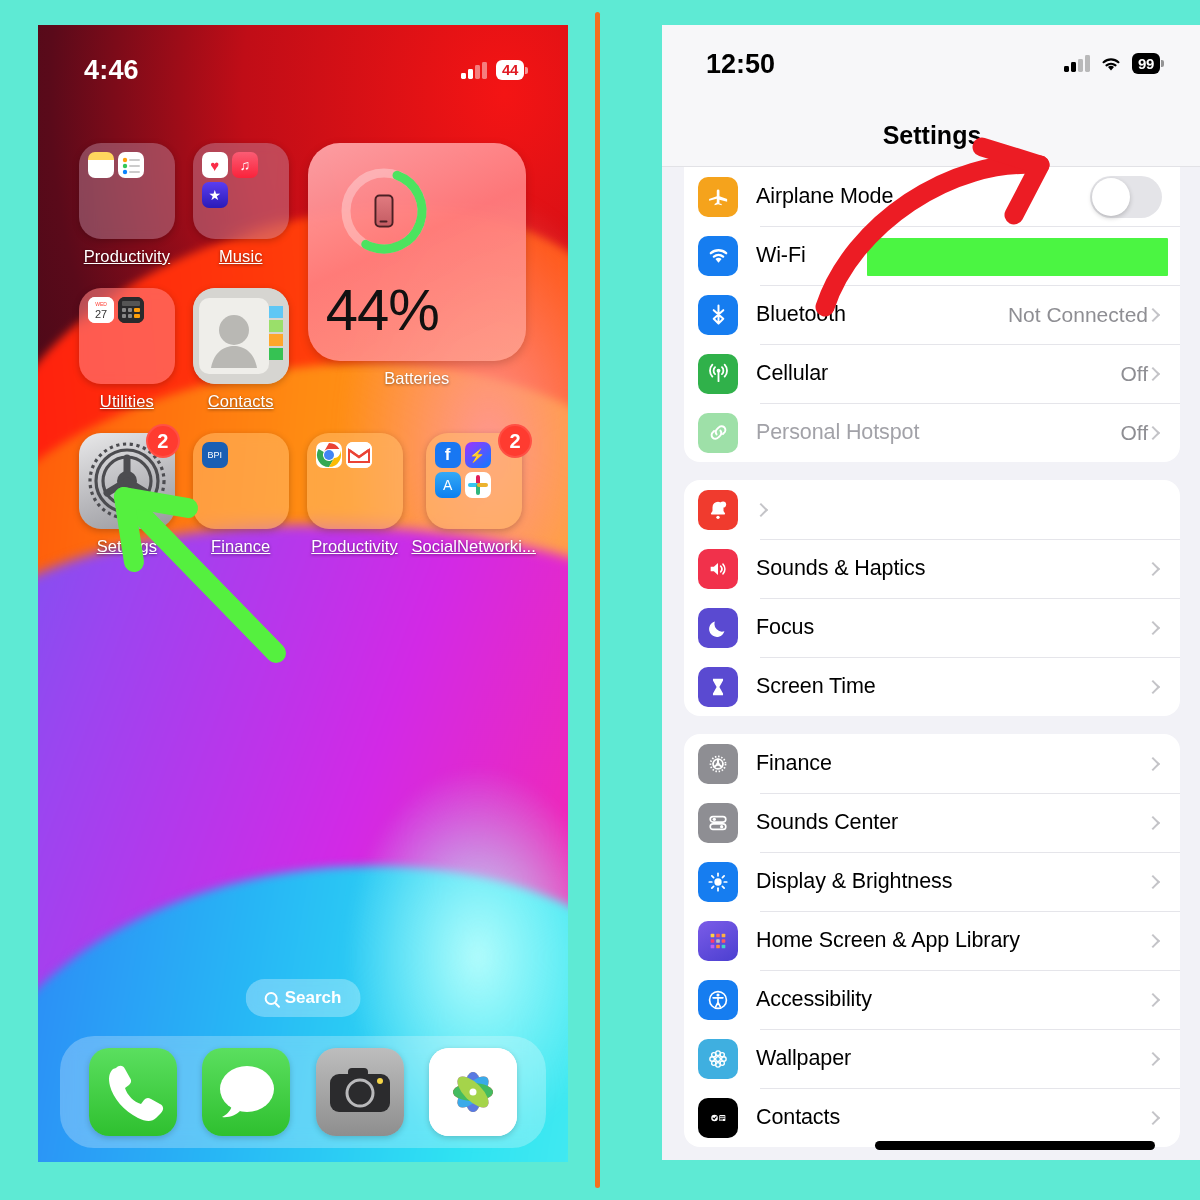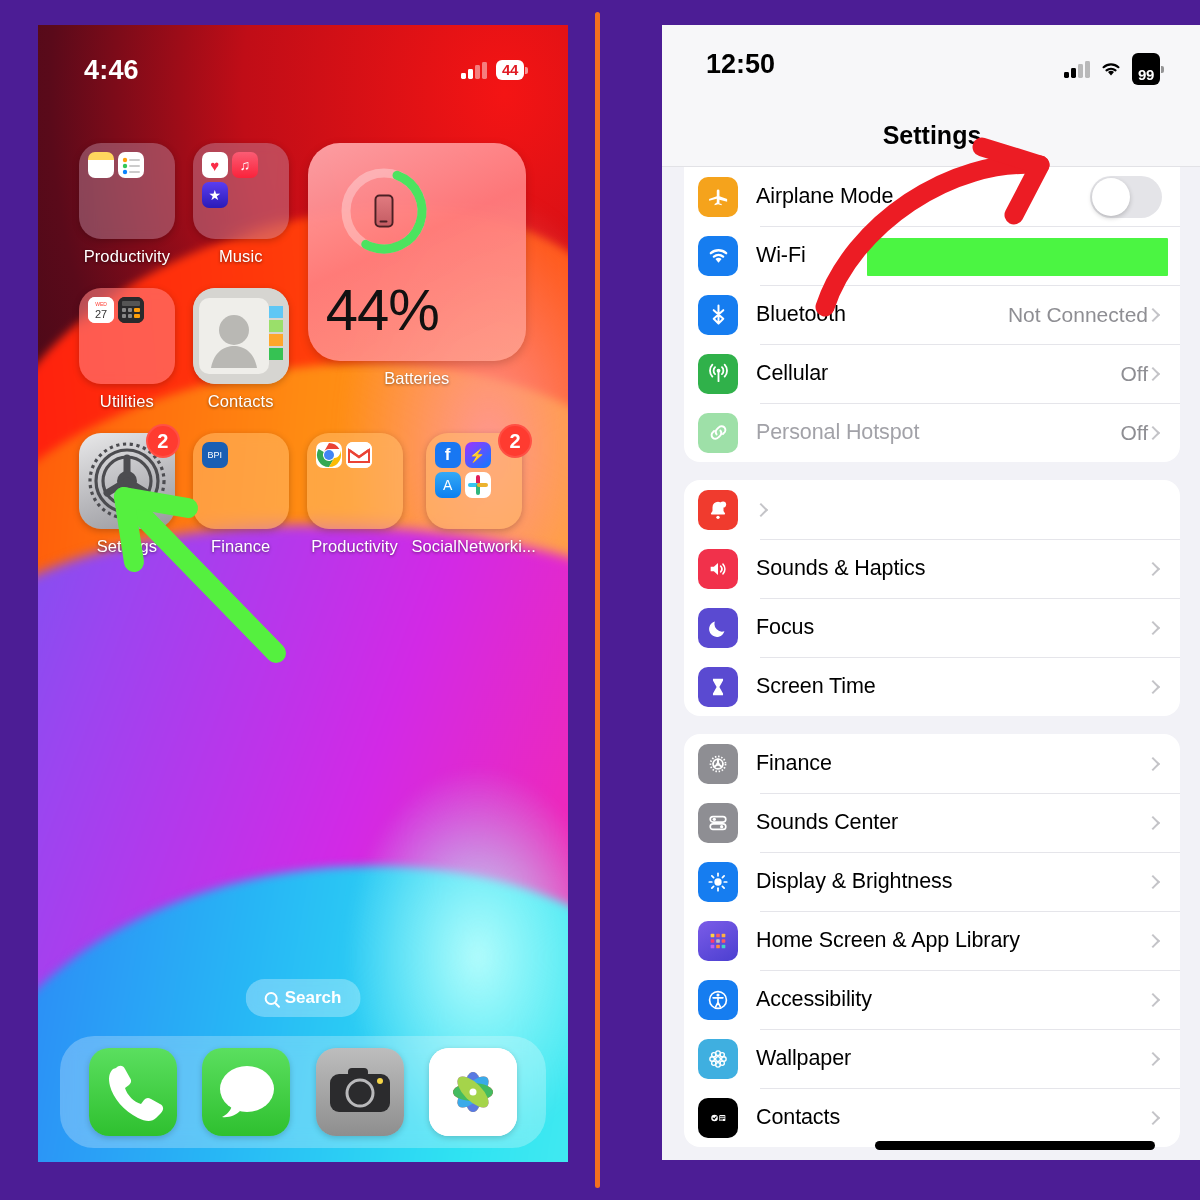--- a/index.html
+++ b/index.html
@@ -2,21 +2,21 @@
 <html><head>
 <meta charset="utf-8">
 <style>
   * { box-sizing: border-box; margin: 0; padding: 0; }
   html, body {
     width: 1200px; height: 1200px;
     background: #ffffff;
     font-family: "Liberation Sans", sans-serif;
     overflow: hidden;
   }
-  .page { position: relative; width: 1200px; height: 1200px; background:#4c1d95; }
+  .page { position: relative; width: 1200px; height: 1200px; background:#5eead4; }
 
   
   .divider {
     position: absolute; left: 595px; top: 12px;
     width: 5px; height: 1176px;
     background: #f4701f; border-radius: 3px;
   }
 
   
   .phone-left {
@@ -96,21 +96,21 @@
     row-gap: 22px; padding: 0 32px;
   }
   .cell { display:flex; flex-direction:column; align-items:center; position:relative; }
   .app-icon {
     width:96px; height:96px; border-radius:22px; position:relative;
     box-shadow: 0 2px 7px rgba(0,0,0,.22);
     overflow:hidden;
   }
   .app-label {
     margin-top:8px; color:#fff; font-size:16.5px; letter-spacing:.1px;
-    text-shadow:0 1px 3px rgba(0,0,0,.5); white-space:nowrap;
+    text-shadow:0 1px 3px rgba(0,0,0,.5); white-space:nowrap;text-decoration:underline;
   }
   .folder {
     background: rgba(255,255,255,.26);
     backdrop-filter: blur(6px);
     padding:9px; display:flex; flex-wrap:wrap; align-content:flex-start; gap:4px;
   }
   .folder.dark { background: rgba(190,150,175,.42); }
   .folder.rose { background: rgba(255,130,130,.58); }
   .folder.amber{ background: rgba(255,190,110,.52); }
   .mini { width:26px; height:26px; border-radius:7px; flex:0 0 auto;
@@ -193,21 +193,21 @@
     display:flex; align-items:flex-start; justify-content:space-between;
     padding:24px 38px 0 44px; color:#000;
   }
   .sb-time-r { font-size:27px; font-weight:700; }
   .sb-icons-r { display:flex; align-items:center; gap:10px; margin-top:4px; }
   .bars-dark i { background:#000; }
   .bars-dark i:nth-child(3), .bars-dark i:nth-child(4){ opacity:.25; }
   .wifi-ic { width:22px; height:16px; position:relative; }
   .batt-pill-r {
     background:#000; color:#fff; font-size:15px; font-weight:800;
-    border-radius:6px; padding:13px 6px 2px; letter-spacing:-.3px; line-height:1.15;
+    border-radius:6px; padding:2px 6px 2px; letter-spacing:-.3px; line-height:1.15;
   }
   .nav-title {
     text-align:center; font-size:25px; font-weight:700; color:#000;
     padding-bottom:16px; background:#f7f7f9;
     border-bottom:1px solid #e2e2e6;
   }
   .scroll-area { position:relative; padding: 0 22px; }
 
   .group {
     background:#fff; border-radius:16px; overflow:hidden; margin-top:18px;

